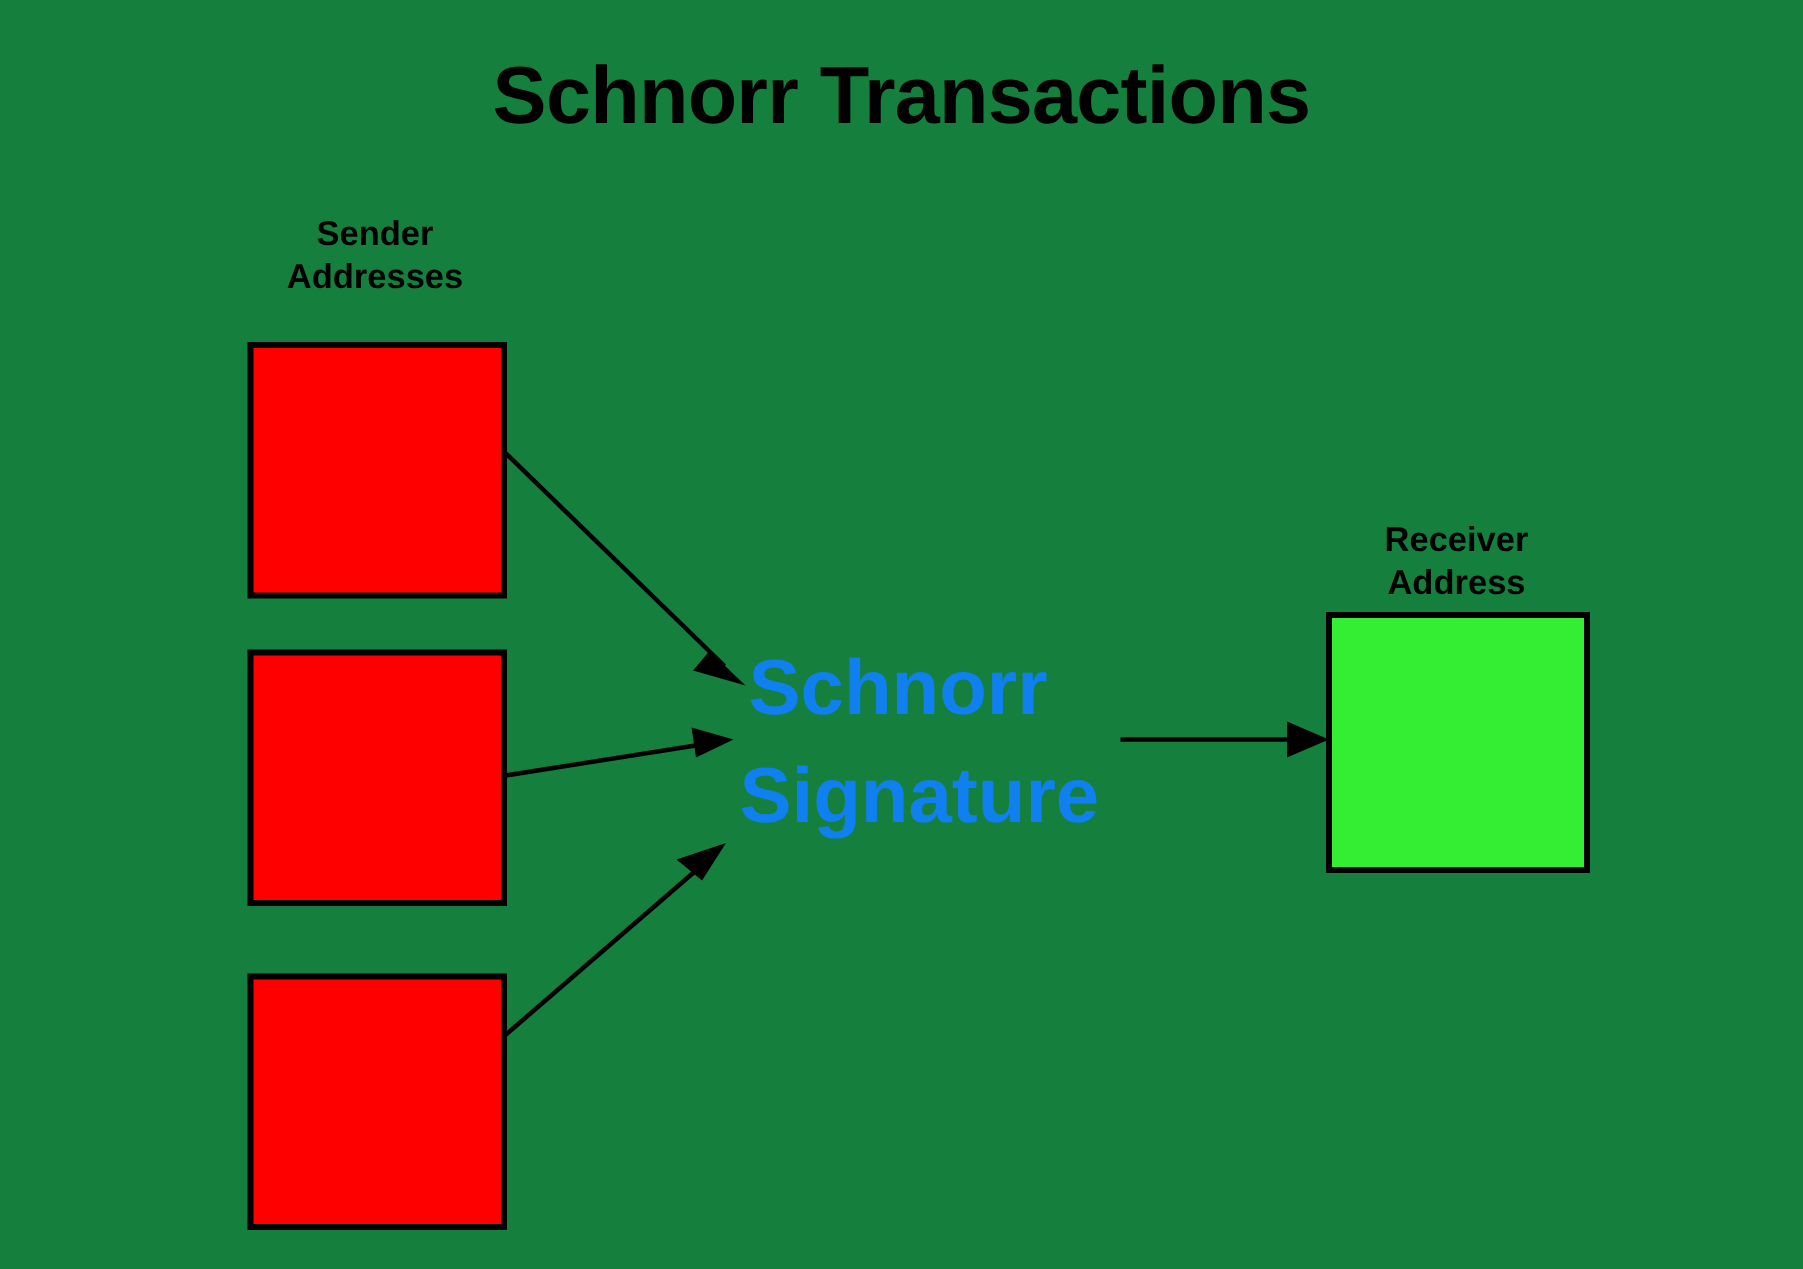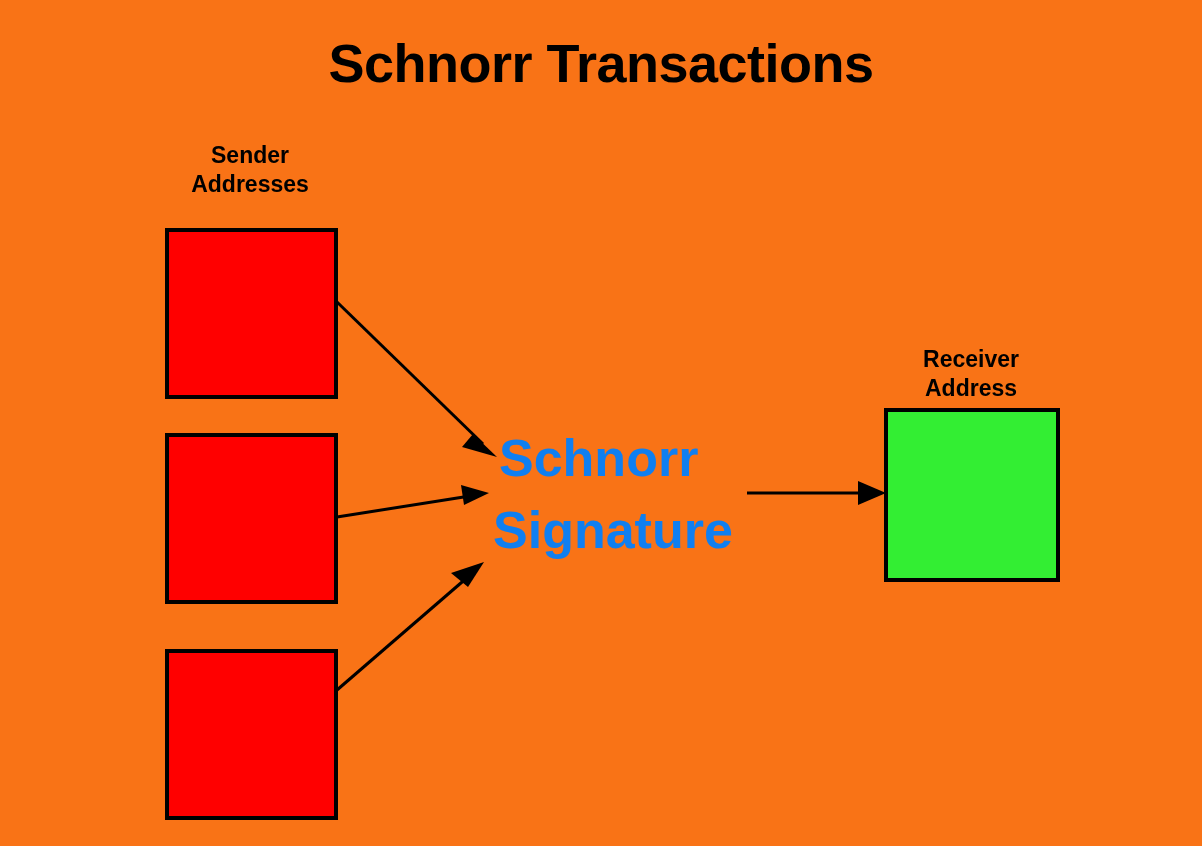--- a/index.html
+++ b/index.html
@@ -11,21 +11,21 @@
     width: 1202px;
     height: 846px;
     font-family: "Liberation Sans", sans-serif;
     overflow: hidden;
     position: relative;
   }
   #diagram-root {
     position: relative;
     width: 1202px;
     height: 846px;
-    background: #f97316;
+    background: #15803d;
   }
   svg#diagram-canvas {
     position: absolute;
     top: 0;
     left: 0;
     width: 1202px;
     height: 846px;
     display: block;
   }
   .svg-title {

